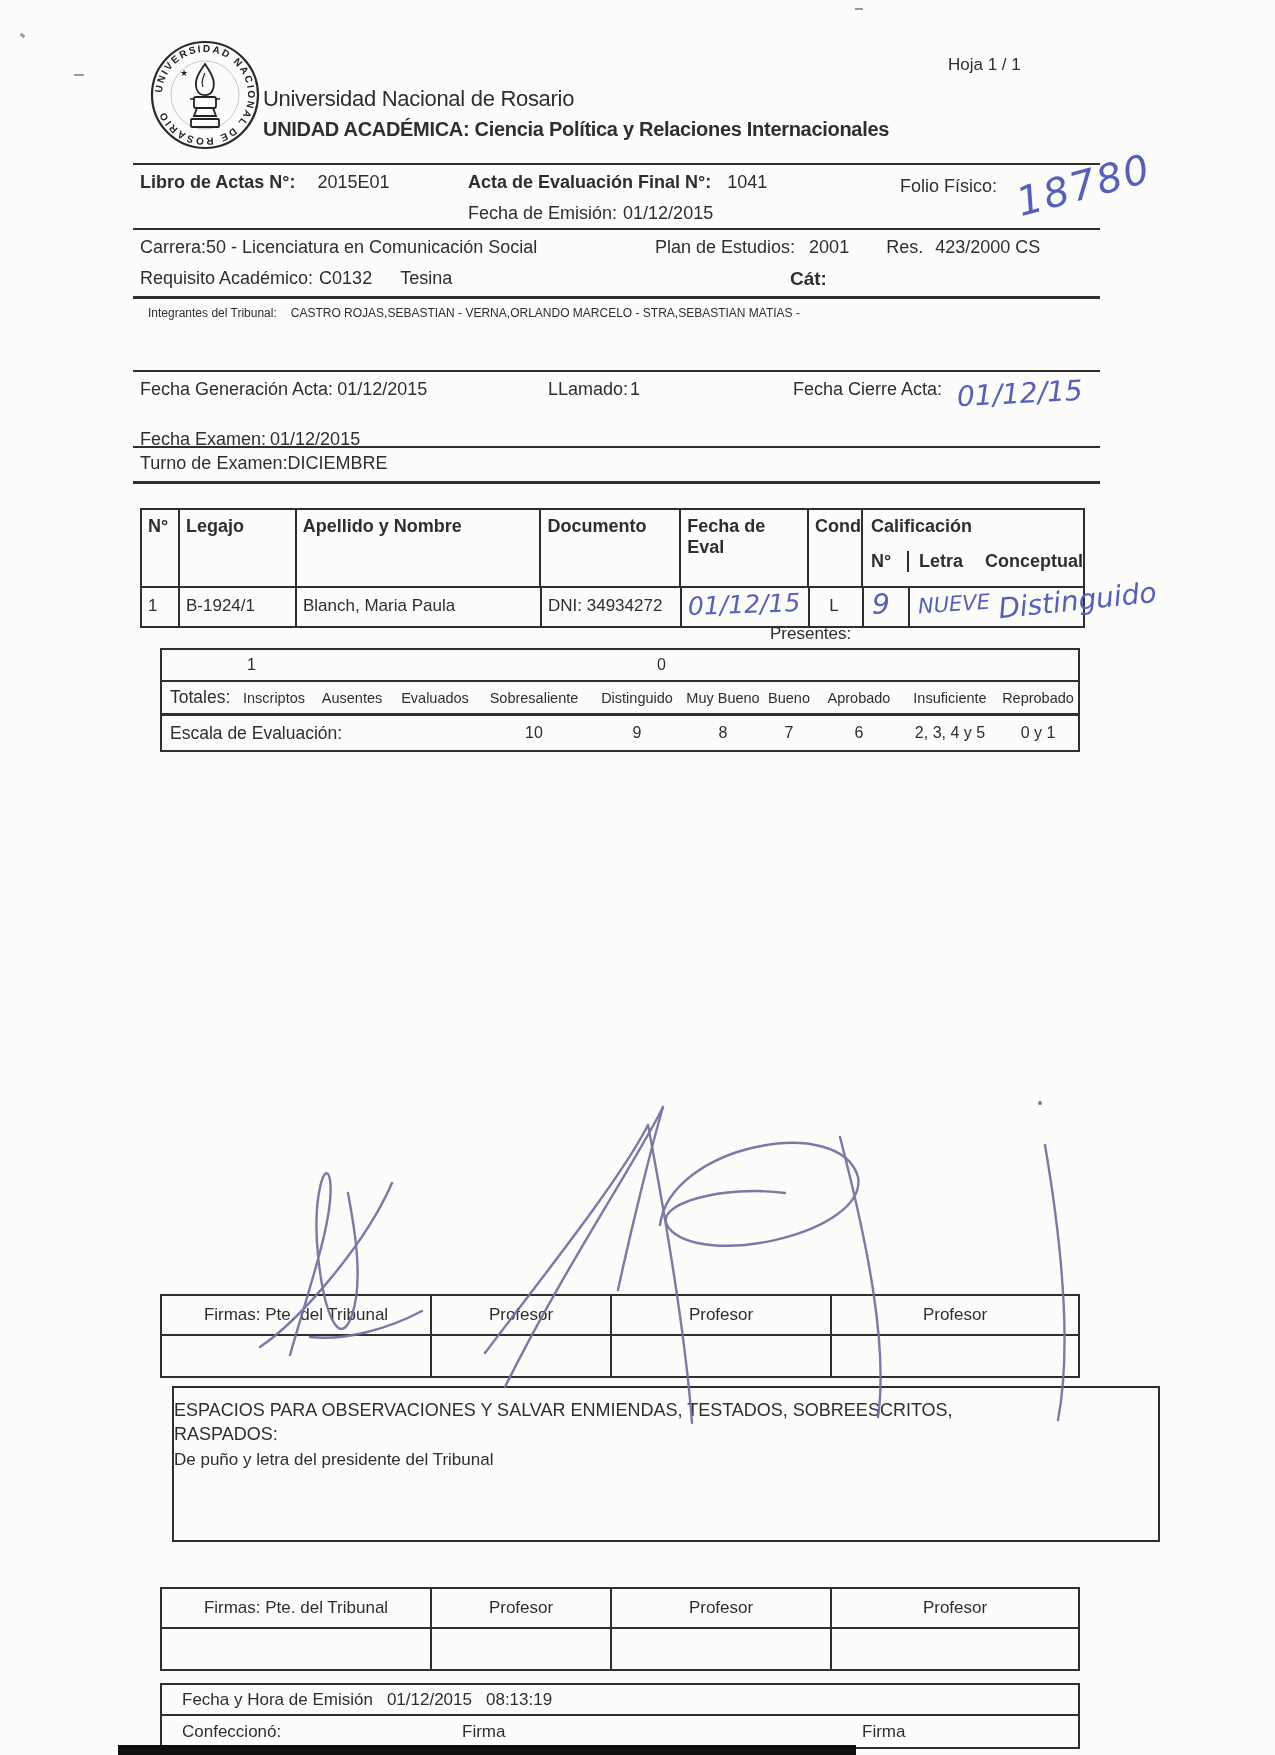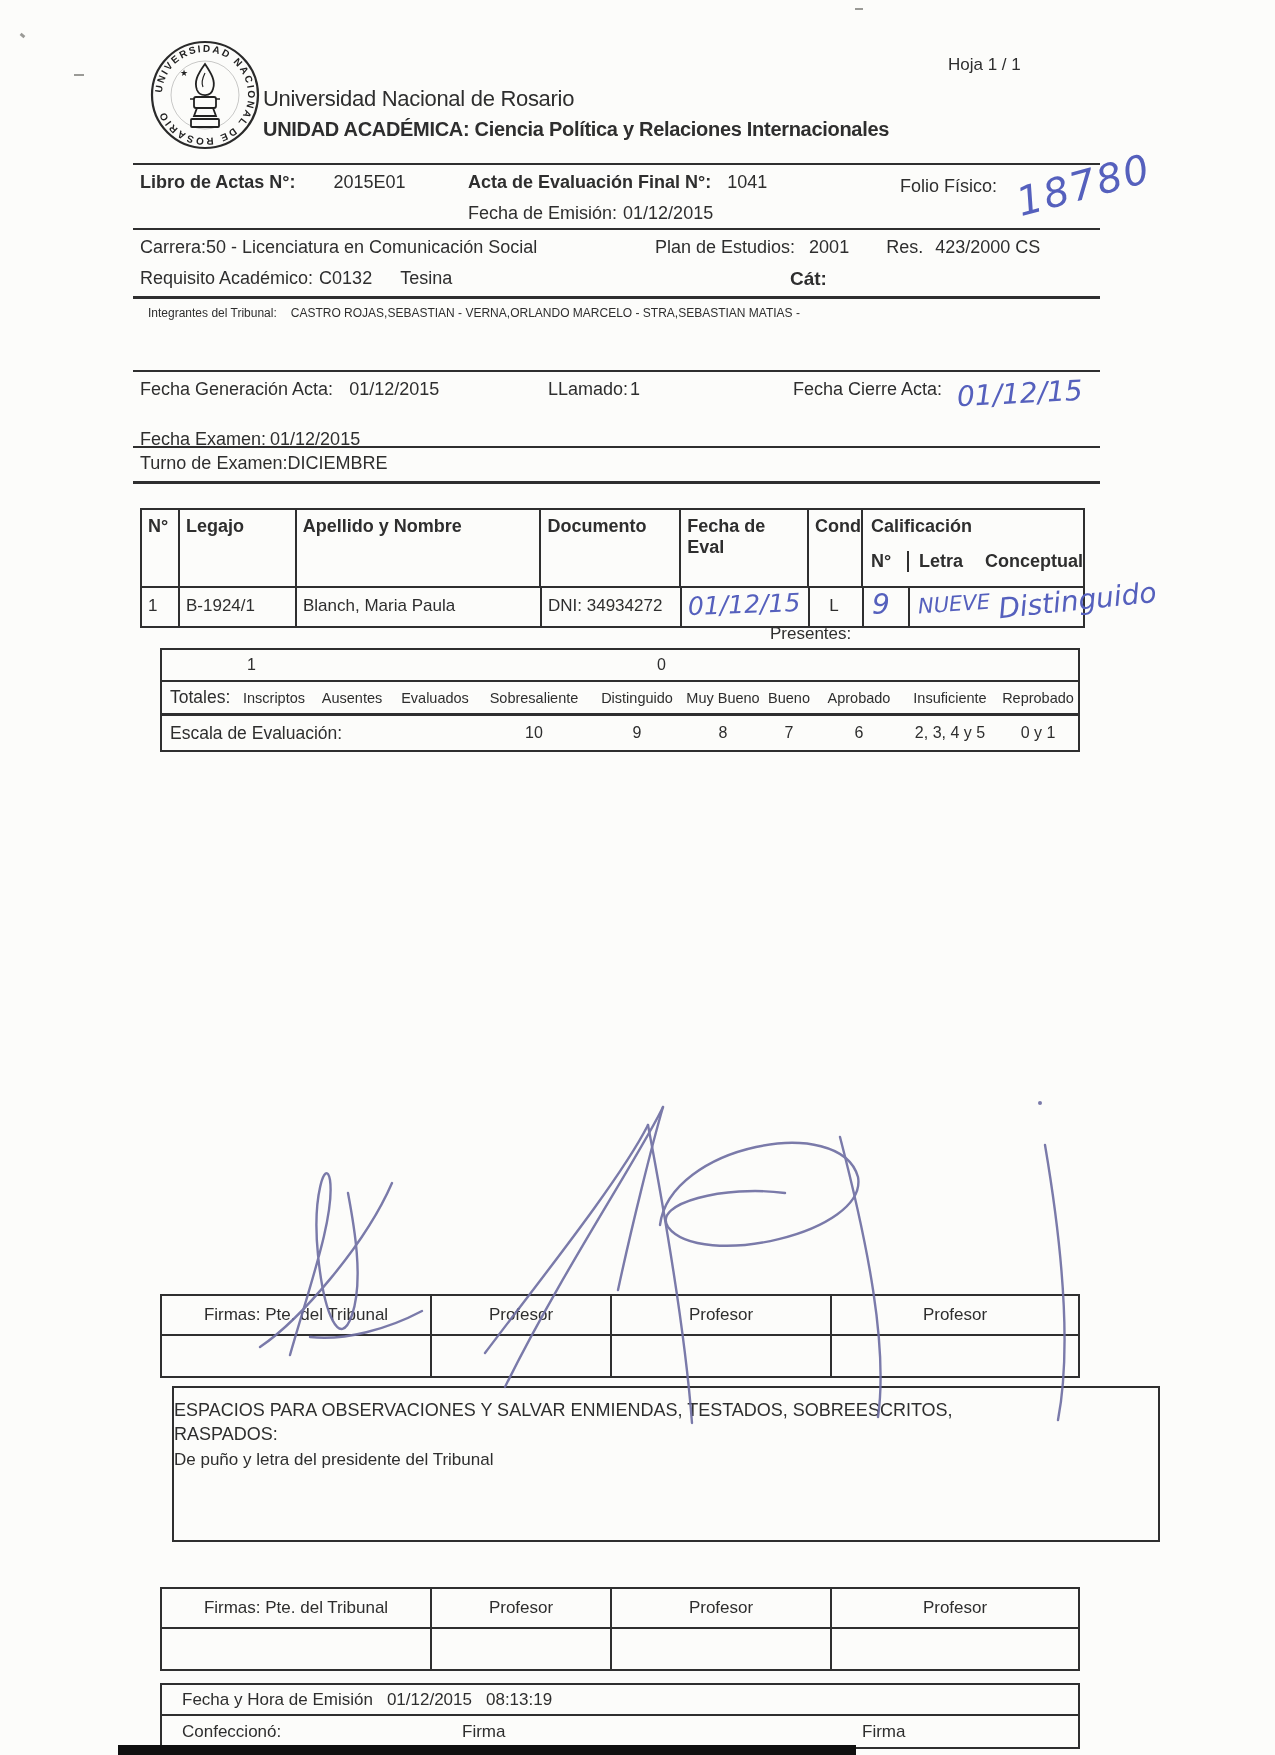--- a/index.html
+++ b/index.html
@@ -102,21 +102,21 @@
     <text x="30" y="36" font-size="9" fill="#222">★</text>
   </svg>
 
   <div class="abs uni-name">Universidad Nacional de Rosario</div>
   <div class="abs unidad">UNIDAD ACADÉMICA: Ciencia Política y Relaciones Internacionales</div>
 
   <div class="hr" style="left:133px;top:163px;width:967px;"></div>
 
   <div class="row" style="left:140px;top:172px;">
     <span class="b">Libro de Actas N°:</span>
-    <span style="margin-left:32px;">2015E01</span>
+    <span style="margin-left:16px;">2015E01</span>
   </div>
   <div class="row" style="left:468px;top:172px;">
     <span class="b">Acta de Evaluación Final N°:</span>
     <span style="margin-left:10px;">1041</span>
   </div>
   <div class="row" style="left:900px;top:176px;">
     <span>Folio Físico:</span>
   </div>
   <div class="abs hand" style="left:1015px;top:162px;font-size:40px;transform:rotate(-15deg);letter-spacing:2px;">18780</div>
   <div class="row" style="left:468px;top:203px;">
@@ -145,21 +145,21 @@
 
   <div class="hr" style="left:133px;top:296px;width:967px;height:3px;"></div>
 
   <div class="row" style="left:148px;top:306px;font-size:12px;">
     <span>Integrantes del Tribunal:</span>
     <span style="margin-left:8px;">CASTRO ROJAS,SEBASTIAN - VERNA,ORLANDO MARCELO - STRA,SEBASTIAN MATIAS -</span>
   </div>
 
   <div class="hr" style="left:133px;top:370px;width:967px;"></div>
 
-  <div class="row" style="left:140px;top:379px;gap:16px;">
+  <div class="row" style="left:140px;top:379px;gap:4px;">
     <span>Fecha Generación Acta:</span>
     <span>01/12/2015</span>
   </div>
   <div class="row" style="left:548px;top:379px;gap:2px;">
     <span>LLamado:</span>
     <span>1</span>
   </div>
   <div class="row" style="left:793px;top:379px;">
     <span>Fecha Cierre Acta:</span>
   </div>

